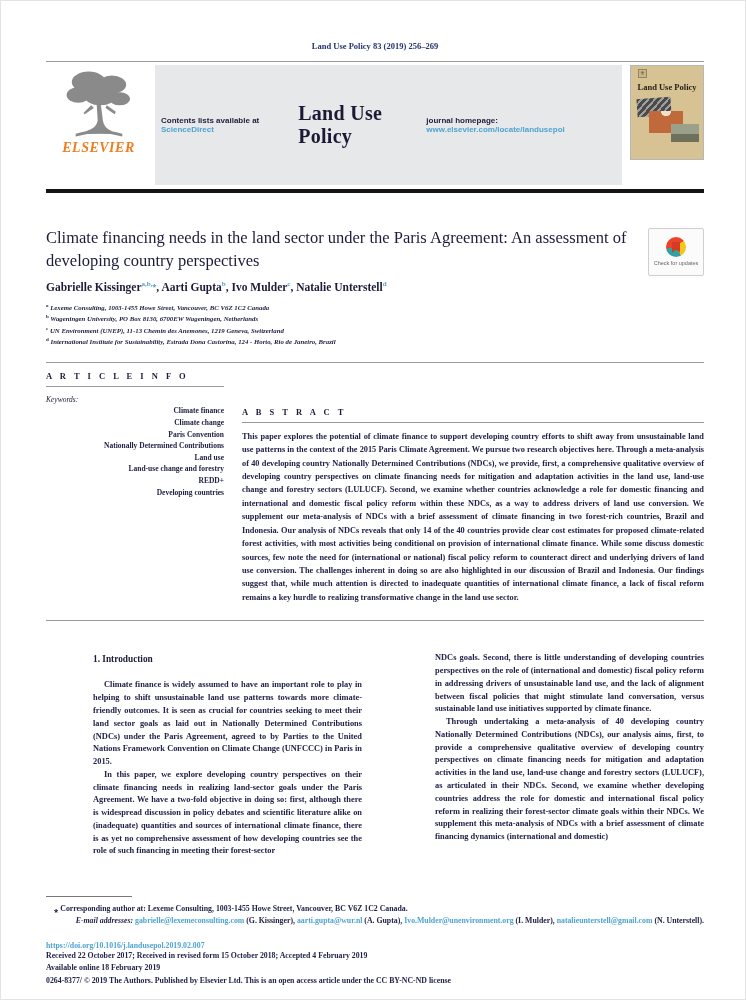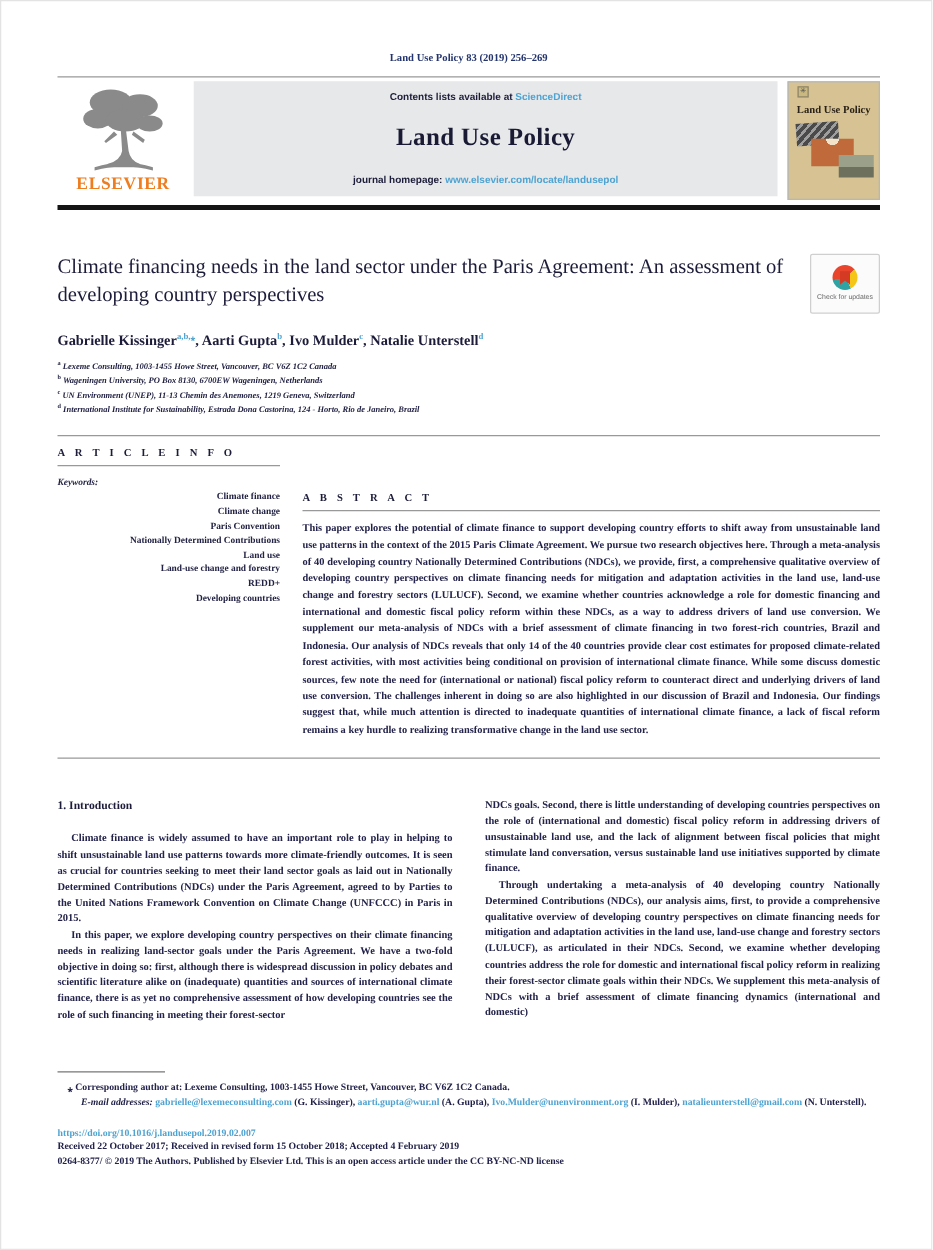--- a/index.html
+++ b/index.html
@@ -18,32 +18,32 @@
   
   .journal-ref {
     text-align: center;
     font-size: 8.5px; font-weight: 600;
     color: #24356e;
     margin-bottom: 10px;
   }
   
   .mast-rule-top { border-top: 1px solid #999; margin-bottom: 0; }
   .masthead-row { display: flex; align-items: stretch; margin-top: 3px; }
-  .elsevier-block { width: 105px; flex: 0 0 105px; display: flex; flex-direction: column; align-items: center; justify-content: flex-start; padding-top: 4px; }
+  .elsevier-block { width: 105px; flex: 0 0 105px; display: flex; flex-direction: column; align-items: center; justify-content: flex-start; padding-top: 4px; font-style: italic; }
   .elsevier-tree { width: 78px; height: 70px; }
   .elsevier-word {
     font-family: "Liberation Serif", serif;
     color: #ee7d1f; font-weight: 700; font-size: 14px; letter-spacing: 0.5px; margin-top: 1px;
   }
   .mast-center {
     flex: 1 1 auto;
     background: #e7e8ea;
     margin: 0 8px 0 4px;
-    height: 92px;
-    display: flex; flex-direction: column; align-items: center; justify-content: space-between;
+    height: 120px;
+    display: flex; align-items: center; justify-content: space-between;
     padding: 8px 6px 9px 6px;
   }
   .contents-line { font-family: "Liberation Sans", sans-serif; font-size: 8px; font-weight: 700; color: #1d1d3a; }
   .contents-line a, .homepage-line a { color: #4fa3d1; text-decoration: none; font-weight: 700; }
   .mast-journal-title { font-size: 20px; font-weight: 700; color: #1a1a35; letter-spacing: 0.3px; }
   .homepage-line { font-family: "Liberation Sans", sans-serif; font-size: 8px; font-weight: 700; color: #1d1d3a; }
   .cover-thumb {
     flex: 0 0 74px; width: 74px; height: 95px;
     background: #d6c292; border: 1px solid #b7b7b7;
     position: relative; overflow: hidden;
@@ -68,54 +68,54 @@
     margin-top: 2px;
   }
   .check-circle {
     width: 20px; height: 20px; border-radius: 50%;
     background: conic-gradient(#e8452c 0 14%, #f5c518 14% 42%, #2ea3a3 42% 72%, #e8452c 72% 100%);
     display: flex; align-items: center; justify-content: center;
   }
   .check-bookmark { width: 8px; height: 11px; background: #d43a24; clip-path: polygon(0 0, 100% 0, 100% 100%, 50% 70%, 0 100%); }
   .check-label { font-family: "Liberation Sans", sans-serif; font-size: 5.5px; color: #666; text-align: center; line-height: 1.2; margin-top: 3px; }
   
-  .authors { margin-top: 13px; font-size: 11.5px; font-weight: 700; color: #1c1c3a; }
+  .authors { margin-top: 3px; font-size: 11.5px; font-weight: 700; color: #1c1c3a; }
   .authors sup { color: #4fa3d1; font-weight: 600; font-size: 7px; }
   .affiliations { margin-top: 9px; }
   .affil { font-size: 6.8px; font-style: italic; font-weight: 600; color: #222244; line-height: 1.5; }
   .affil sup { font-size: 5px; font-style: normal; }
   
   .ia-section { margin-top: 14px; border-top: 1px solid #999; padding-top: 8px; display: flex; }
   .ia-left { flex: 0 0 196px; width: 196px; padding-right: 18px; }
   .ia-right { flex: 1 1 auto; margin-top: 36px; }
   .ia-head { font-size: 8.5px; font-weight: 700; letter-spacing: 3px; color: #1c1c3a; }
   .ia-underline { border-top: 1px solid #999; margin-top: 5px; margin-bottom: 7px; }
-  .kw-label { font-size: 7.5px; font-style: italic; font-weight: 700; color: #222244; line-height: 1.55; }
+  .kw-label { font-size: 7.5px; font-style: italic; font-weight: 400; color: #222244; line-height: 1.55; }
   .kw-item { font-size: 7.5px; font-weight: 600; color: #222244; line-height: 1.55; text-align: right; }
   .abstract-text {
     font-size: 8.3px; font-weight: 600; color: #22224 4;
     color: #22224a;
     text-align: justify; line-height: 1.62;
   }
   .ia-bottom-rule { border-top: 1px solid #999; margin-top: 16px; }
   
   .intro { display: flex; margin-top: 31px; }
-  .col { flex: 1 1 0; font-size: 8.4px; font-weight: 600; color: #22224a; text-align: justify; line-height: 1.52; }
+  .col { flex: 1 1 0; font-size: 8.4px; font-weight: 600; color: #22224a; text-align: justify; line-height: 1.52; margin-left: 47px; }
   .col-left { padding-right: 13px; }
   .col-right { padding-left: 13px; }
   .intro-heading { font-size: 9.3px; font-weight: 700; color: #1c1c3a; margin-bottom: 13px; }
   .para-indent { text-indent: 11px; }
   .col p + p { margin-top: 0; }
   
   .footnote-rule { width: 86px; border-top: 1px solid #777; margin-top: 38px; margin-bottom: 6px; }
   .footnote { font-size: 7.8px; font-weight: 600; color: #22224a; line-height: 1.55; }
   .footnote .fn-line1 { text-indent: 8px; }
   .footnote a { color: #4fa3d1; text-decoration: none; font-weight: 600; }
   .fn-email-label { font-style: italic; font-weight: 700; }
-  .fn-emails { text-indent: 8px; text-align: center; }
+  .fn-emails { text-indent: 8px; text-align: right; }
   .doi-line { margin-top: 14px; font-size: 7.8px; font-weight: 600; }
   .doi-line a { color: #4fa3d1; text-decoration: none; }
   .meta-line { font-size: 7.8px; font-weight: 600; color: #22224a; line-height: 1.5; }
   .copy-block { margin-top: 1px; }
 </style>
 </head>
 <body>
 
 <div class="page">
 
@@ -227,18 +227,19 @@
     <div class="fn-emails">
       <span class="fn-email-label">E-mail addresses: </span><a href="#">gabrielle@lexemeconsulting.com</a><span> (G. Kissinger), </span><a href="#">aarti.gupta@wur.nl</a><span> (A. Gupta), </span><a href="#">Ivo.Mulder@unenvironment.org</a><span> (I. Mulder), </span><a href="#">natalieunterstell@gmail.com</a><span> (N. Unterstell).</span>
     </div>
   </div>
 
   <div class="doi-line">
     <a href="#">https://doi.org/10.1016/j.landusepol.2019.02.007</a>
   </div>
 
   <div class="meta-line">Received 22 October 2017; Received in revised form 15 October 2018; Accepted 4 February 2019</div>
+  <div class="meta-line">Available online 18 February 2019</div>
 
   <div class="copy-block">
     <div class="meta-line">0264-8377/ © 2019 The Authors. Published by Elsevier Ltd. This is an open access article under the CC BY-NC-ND license</div>
   </div>
 
 </div>
 
 </body></html>

